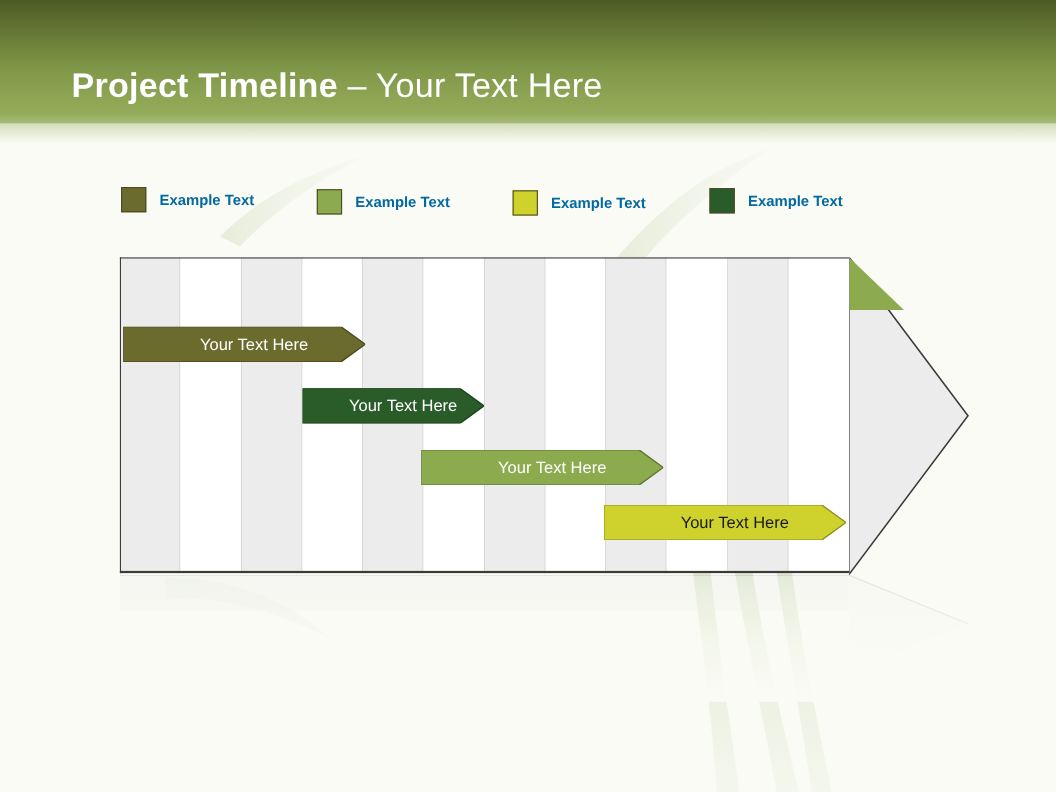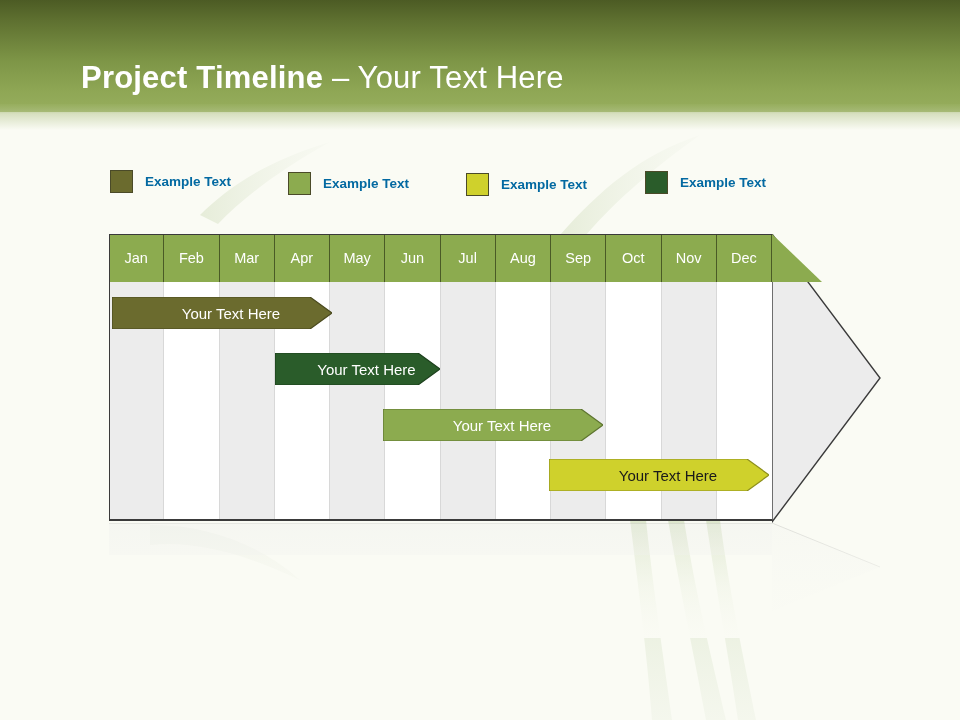--- a/index.html
+++ b/index.html
@@ -51,21 +51,20 @@
         rgba(250,251,244,0.0) 100%);
   }
   .header-title {
     position: absolute;
     left: 65px;
     top: 60px;
     font-size: 31px;
     color: #ffffff;
     letter-spacing: 0.2px;
     white-space: nowrap;
-    margin-left: 16px;
   }
   .header-title .t-bold { font-weight: bold; }
   .header-title .t-light { font-weight: normal; }
 
   
   .legend-item {
     position: absolute;
     display: flex;
     align-items: center;
   }
@@ -273,34 +272,20 @@
       <div class="col shade"></div>
       <div class="col plain"></div>
       <div class="col shade"></div>
       <div class="col plain"></div>
       <div class="col shade"></div>
       <div class="col plain"></div>
     </div>
 
     <div class="month-overflow"></div>
 
-    <div class="month-row">
-      <div class="month-cell">Jan</div>
-      <div class="month-cell">Feb</div>
-      <div class="month-cell">Mar</div>
-      <div class="month-cell">Apr</div>
-      <div class="month-cell">May</div>
-      <div class="month-cell">Jun</div>
-      <div class="month-cell">Jul</div>
-      <div class="month-cell">Aug</div>
-      <div class="month-cell">Sep</div>
-      <div class="month-cell">Oct</div>
-      <div class="month-cell">Nov</div>
-      <div class="month-cell">Dec</div>
-    </div>
 
     <div class="grid-border"></div>
   </div>
 
   <div class="task-bar" style="left:112px; top:297px; width:220px;">
     <svg class="bar-shape" viewBox="0 0 220 32" preserveAspectRatio="none">
       <polygon points="0,0 198,0 220,16 198,32 0,32" fill="#6B6B2E" stroke="#4a4a1e" stroke-width="1.2"></polygon>
     </svg>
     <span class="bar-label" style="color:#FFFFFF;">Your  Text Here</span>
   </div>

